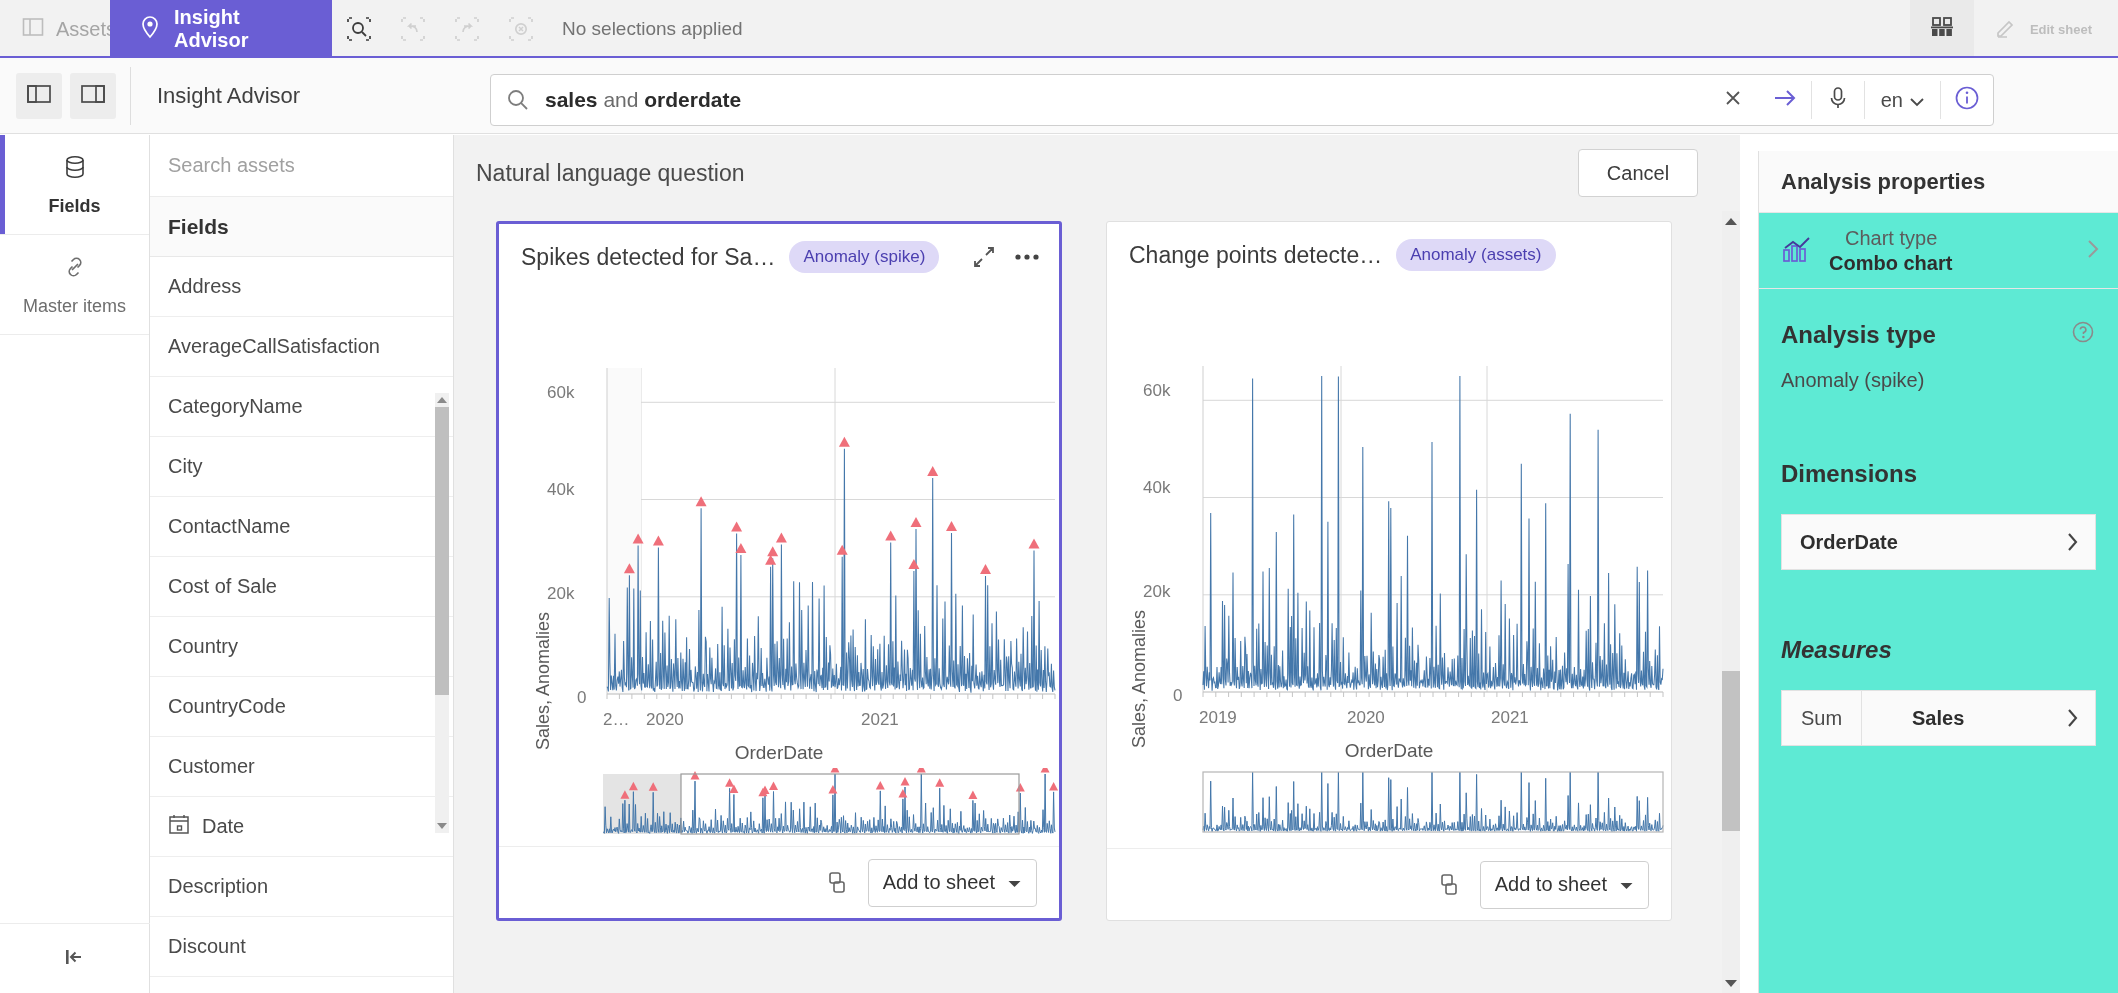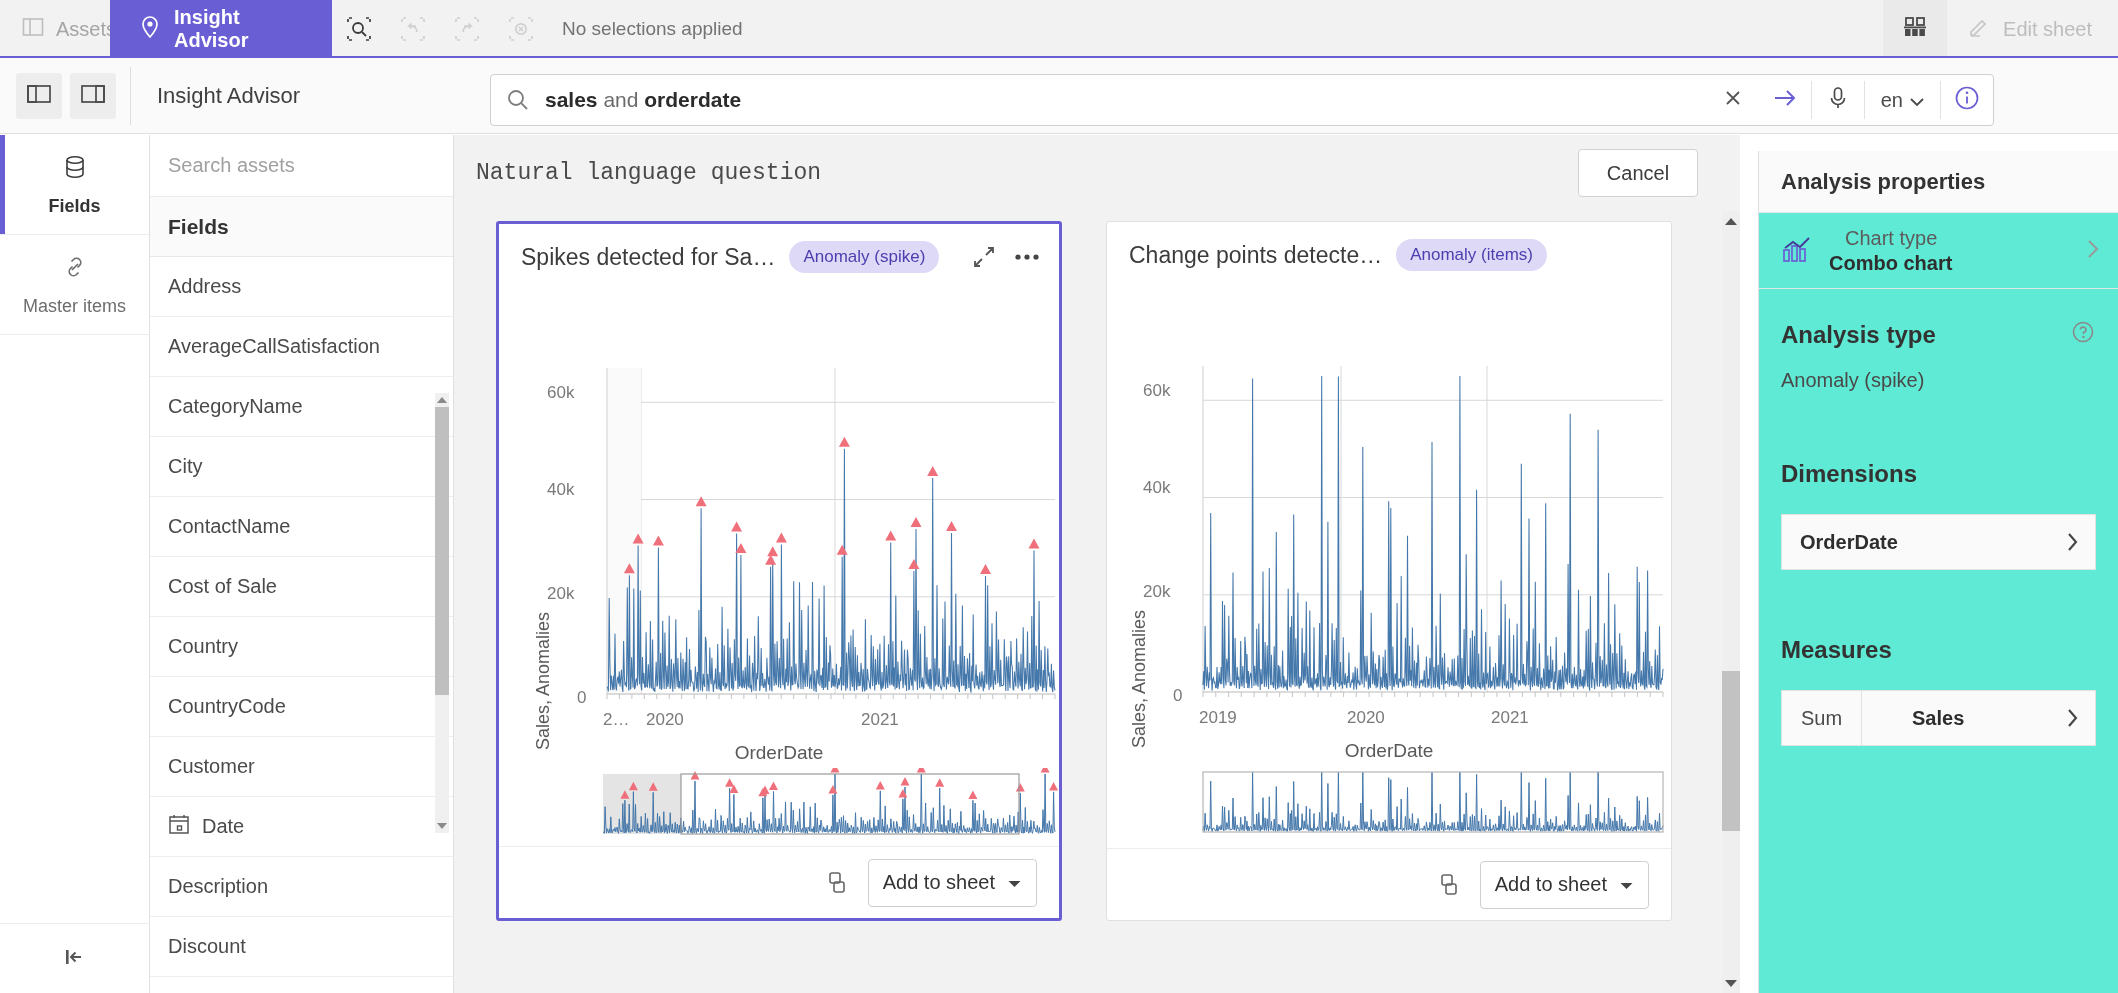--- a/index.html
+++ b/index.html
@@ -39,21 +39,21 @@
   .tb-spacer { flex: 1; }
   .tb-right {
     display: flex; align-items: center; height: 58px;
   }
   .tb-grid-btn {
     width: 64px; height: 58px; display: flex; align-items: center; justify-content: center;
     background: #eaeaea; cursor: pointer;
   }
   .tb-edit {
     display: flex; align-items: center; gap: 12px; padding: 0 26px 0 20px;
-    height: 58px; color: #bdbdbd; font-size: 20px; cursor: pointer;
+    height: 58px; color: #bdbdbd; font-size: 13px; cursor: pointer; font-weight: bold;
   }
   .purpleline { position: absolute; left:0; top:56px; width:2118px; height:2px; background:#6a5ed4; }
 
   
   #secondbar {
     position: absolute; left: 0; top: 58px; width: 2118px; height: 76px;
     background: #fafafa; border-bottom: 1px solid #e0e0e0;
     display: flex; align-items: center;
   }
   .panel-toggle-group { display: flex; gap: 8px; padding-left: 16px; }
@@ -124,21 +124,21 @@
 
   
   #center {
     position: absolute; left: 454px; top: 135px; width: 1286px; height: 858px;
     background: #f2f2f2;
   }
   #nlq-head {
     height: 76px; display:flex; align-items:center; justify-content: space-between;
     padding: 0 42px 0 22px;
   }
-  #nlq-title { font-size: 23px; color: #4a4a4a; font-family: Liberation Mono, monospace; }
+  #nlq-title { font-size: 23px; color: #4a4a4a; }
   #cancelbtn {
     width: 120px; height: 48px; border: 1px solid #d2d2d2; border-radius: 4px;
     background: #fff; font-size: 20px; color: #3c3c3c; cursor:pointer;
     display:flex; align-items:center; justify-content:center;
   }
 
   .cards { position:absolute; left: 0; top: 76px; width: 1258px; height: 782px; }
   .card {
     position:absolute; top: 10px; width: 566px; height: 700px;
     background: #ffffff; border: 1px solid #e0e0e0; border-radius: 3px;
@@ -614,21 +614,21 @@
                 <path d="M1.5 2l6 6 6-6z" fill="#444"></path>
               </svg>
           </span>
         </div>
       </div>
     </div>
 
     <div class="card card2">
       <div class="card-head">
         <div class="card-title">Change points detecte…</div>
-        <div class="badge">Anomaly (items)</div>
+        <div class="badge">Anomaly (assets)</div>
       </div>
 
       <div class="chartbox">
         <div class="axis-label-y" style="left:22px; top:460px;">Sales, Anomalies</div>
         <div class="tickl" style="left:36px; top:93px;">60k</div>
         <div class="tickl" style="left:36px; top:190px;">40k</div>
         <div class="tickl" style="left:36px; top:294px;">20k</div>
         <div class="tickl" style="left:66px; top:398px;">0</div>
         <div class="tickl" style="left:92px; top:420px;">2019</div>
         <div class="tickl" style="left:240px; top:420px;">2020</div>
@@ -761,21 +761,21 @@
   </div>
   <div class="rp-box" style="margin-top:26px;">
     <span class="lbl">OrderDate</span>
     <span class="chev">
       <svg width="13" height="20" viewBox="0 0 13 20">
           <path d="M3 2l7 8-7 8" fill="none" stroke="#444" stroke-width="2.1"></path>
         </svg>
     </span>
   </div>
 
-  <div class="rp-sechdr" style="margin-top:66px;">
+  <div class="rp-sechdr" style="margin-top:66px;font-style:italic;">
     <span>Measures</span>
   </div>
   <div class="rp-box" style="margin-top:26px;gap:32px;">
     <span class="seg">Sum</span>
     <span class="lbl">Sales</span>
     <span class="chev">
       <svg width="13" height="20" viewBox="0 0 13 20">
           <path d="M3 2l7 8-7 8" fill="none" stroke="#444" stroke-width="2.1"></path>
         </svg>
     </span>

